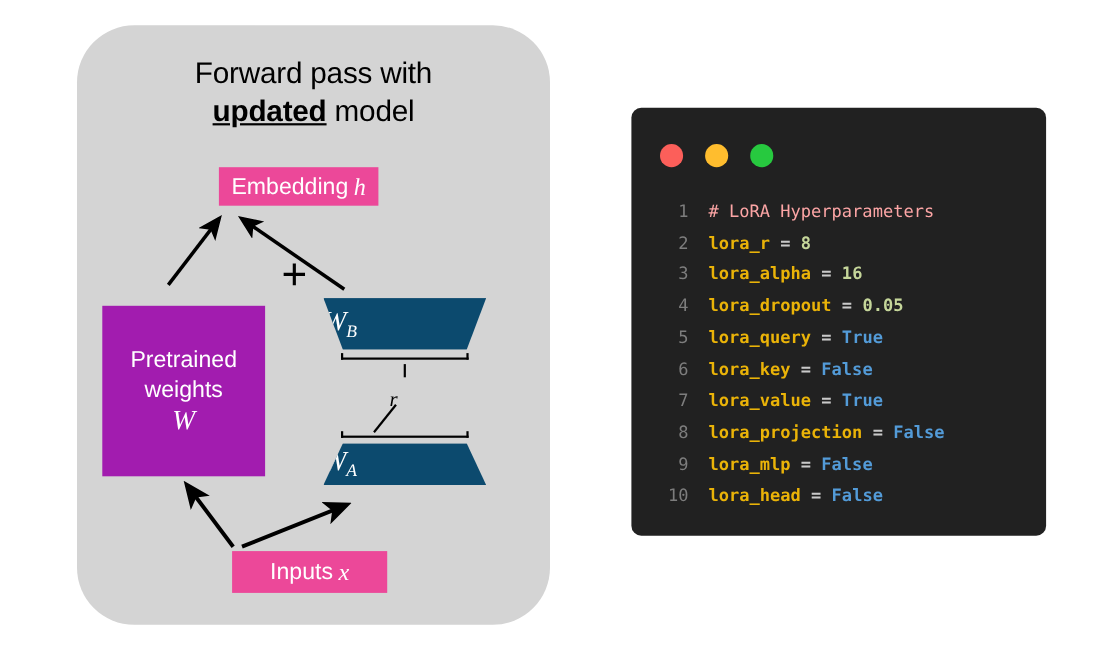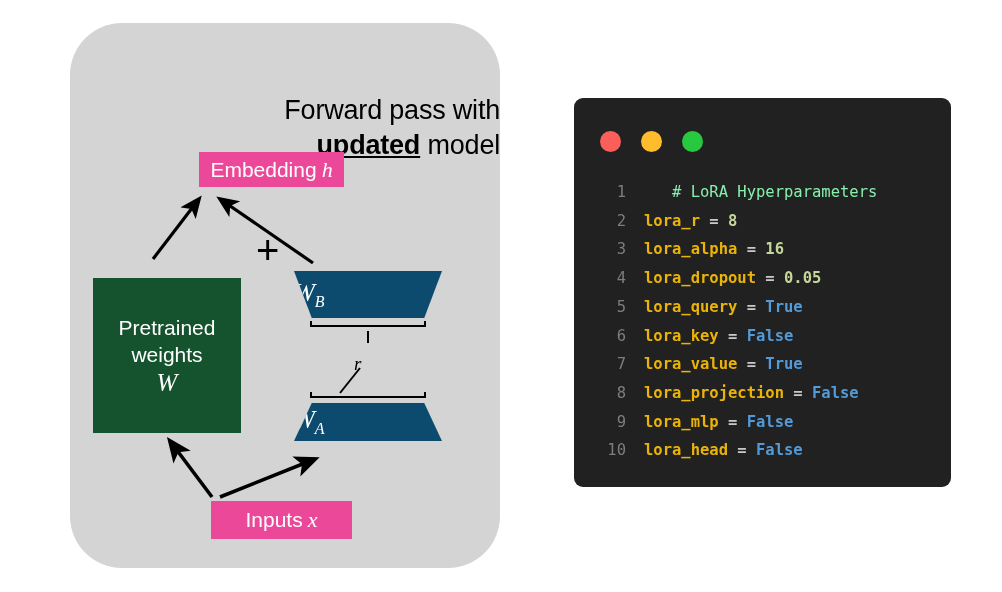--- a/index.html
+++ b/index.html
@@ -24,26 +24,25 @@
     height: 545px;
     background: #d4d4d4;
     border-radius: 52px;
   }
 
   #diagram-title {
     position: absolute;
     left: 0;
     top: 26px;
     width: 430px;
-    text-align: right;
+    text-align: center;
     font-size: 27px;
     line-height: 35px;
     color: #000000;
     letter-spacing: -0.2px;
-    margin-top: 44px;
   }
   #diagram-title .updated {
     font-weight: bold;
     text-decoration: underline;
     text-underline-offset: 2px;
   }
 
   
   .black-box {
     position: absolute;
@@ -74,21 +73,21 @@
     padding-left: 5px;
   }
 
   
   #pretrained-box {
     position: absolute;
     left: 23px;
     top: 255px;
     width: 148px;
     height: 155px;
-    background: #14532d;
+    background: #a21caf;
     color: #ffffff;
     display: flex;
     flex-direction: column;
     align-items: center;
     justify-content: center;
     font-size: 21px;
     line-height: 27px;
     text-align: center;
   }
   #pretrained-box .wsym {
@@ -218,21 +217,21 @@
     align-items: baseline;
   }
   .ln {
     width: 36px;
     text-align: right;
     color: #7d7d7d;
     margin-right: 18px;
     font-weight: normal;
   }
   .code-text { font-weight: bold; }
-  .tok-comment { color: #86efac; font-weight: normal; margin-left: 28px; }
+  .tok-comment { color: #fca5a5; font-weight: normal; }
   .tok-var     { color: #eab308; }
   .tok-op      { color: #c9c9c9; }
   .tok-num     { color: #c5d69a; }
   .tok-bool    { color: #539bd8; }
 </style>
 </head>
 <body>
 
 <div id="diagram-panel">
 

